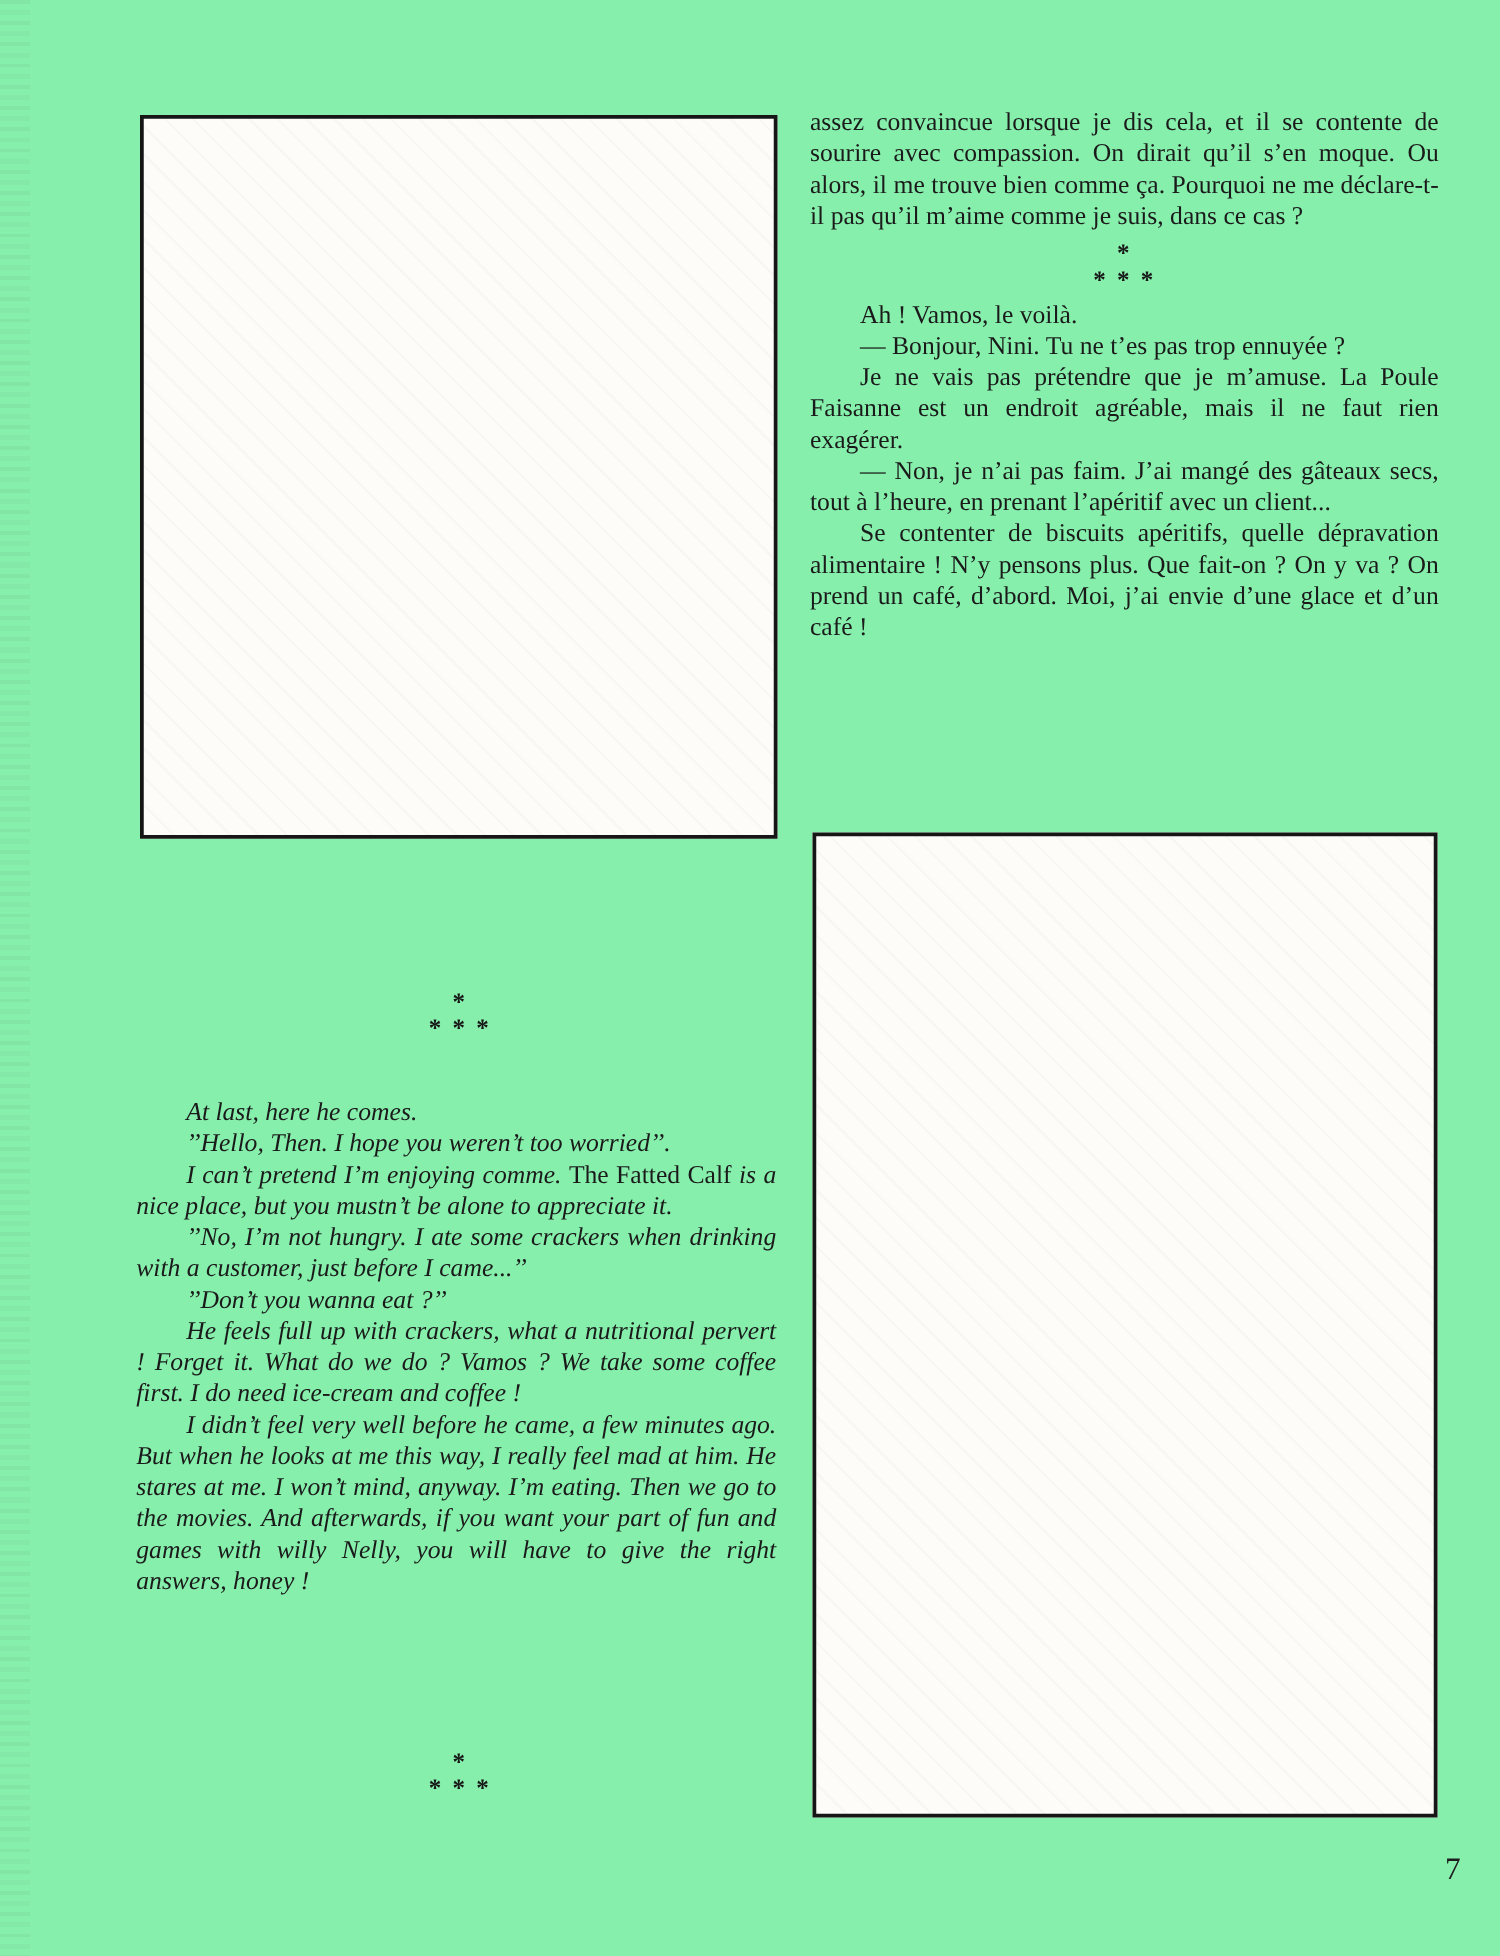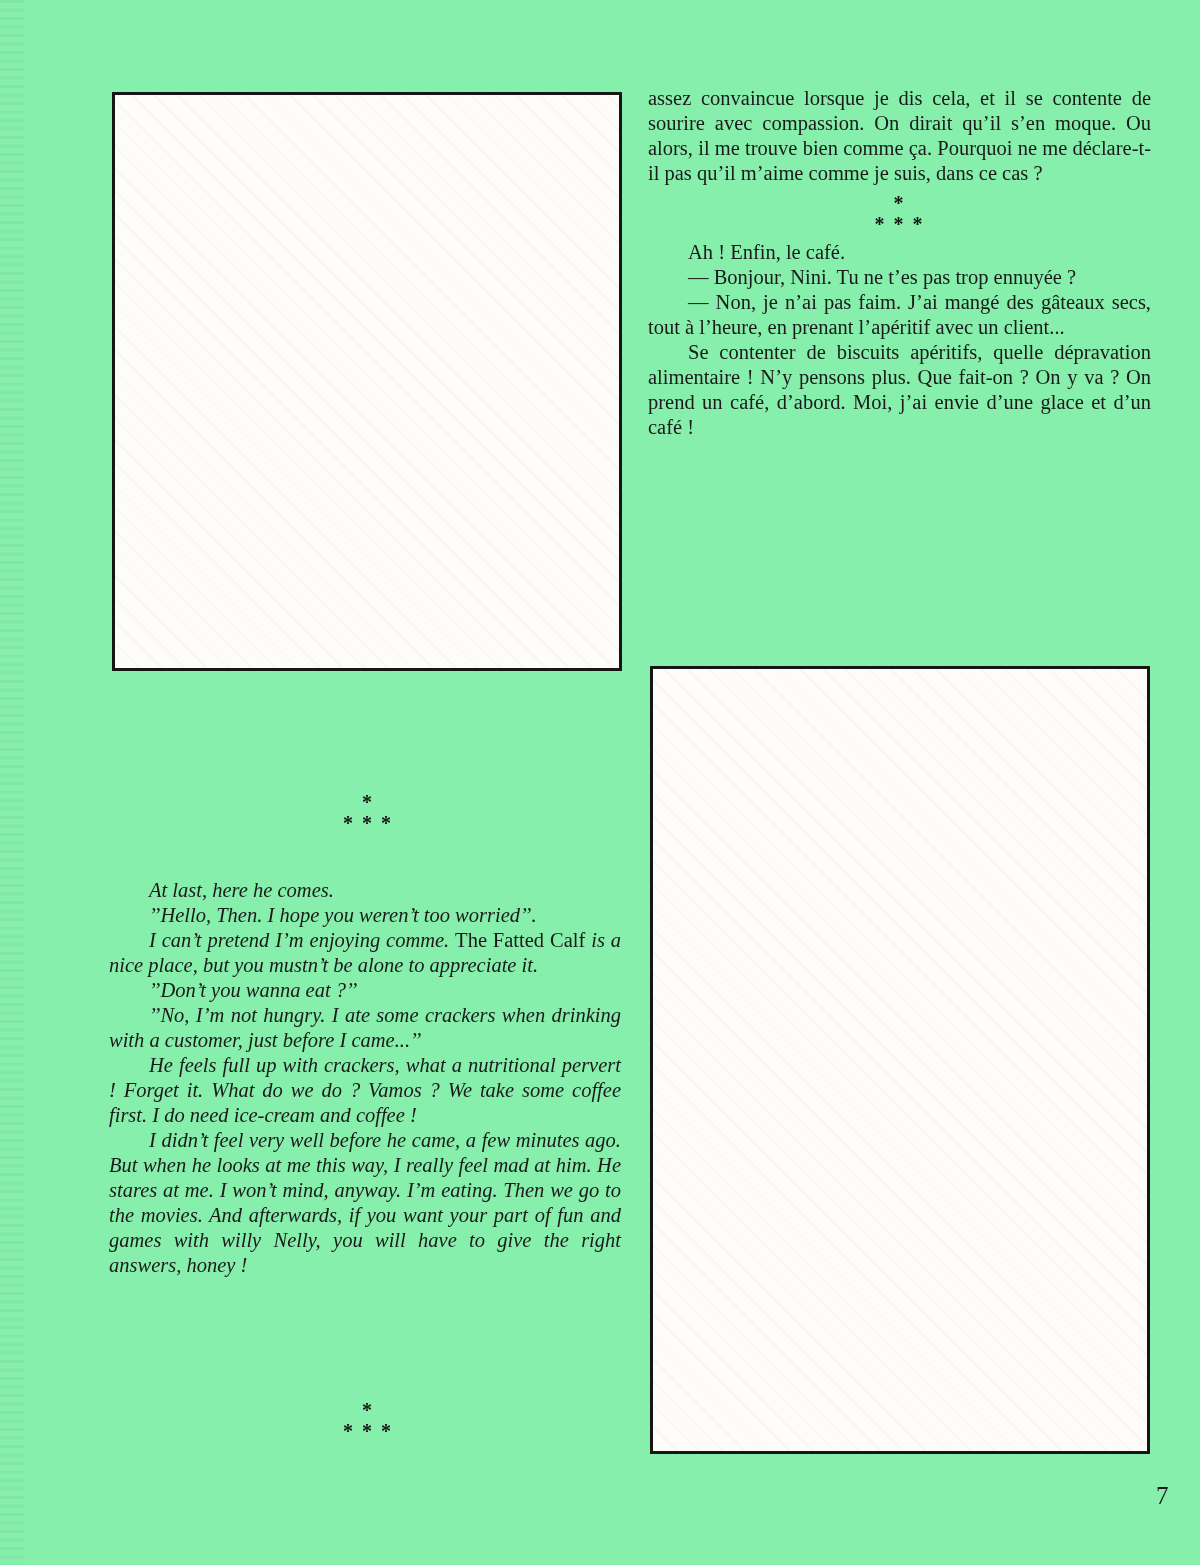--- a/index.html
+++ b/index.html
@@ -86,37 +86,38 @@
   <div class="panel panel-1"></div>
 
   <div class="panel panel-2"></div>
 
   <div class="col fr-col">
     <p class="noindent">assez convaincue lorsque je dis cela, et il se contente de sourire avec compassion. On dirait qu’il s’en moque. Ou alors, il me trouve bien comme ça. Pourquoi ne me déclare-t-il pas qu’il m’aime comme je suis, dans ce cas ?</p>
     <div class="sep sep-inflow">
       <div>*</div>
       <div>* * *</div>
     </div>
-    <p>Ah ! Enfin, le café.</p>
+    <p>Ah ! Vamos, le voilà.</p>
     <p>— Bonjour, Nini. Tu ne t’es pas trop ennuyée ?</p>
+    <p>Je ne vais pas prétendre que je m’amuse. La Poule Faisanne est un endroit agréable, mais il ne faut rien exagérer.</p>
     <p>— Non, je n’ai pas faim. J’ai mangé des gâteaux secs, tout à l’heure, en prenant l’apéritif avec un client...</p>
     <p>Se contenter de biscuits apéritifs, quelle dépravation alimentaire ! N’y pensons plus. Que fait-on ? On y va ? On prend un café, d’abord. Moi, j’ai envie d’une glace et d’un café !</p>
   </div>
 
   <div class="sep sep-abs sep-left-top">
     <div>*</div>
     <div>* * *</div>
   </div>
 
   <div class="col en-col">
     <p>At last, here he comes.</p>
     <p>’’Hello, Then. I hope you weren’t too worried’’.</p>
     <p><span>I can’t pretend I’m enjoying comme. </span><span class="roman">The Fatted Calf</span><span> is a nice place, but you mustn’t be alone to appreciate it.</span></p>
+    <p>’’No, I’m not hungry. I ate some crackers when drinking with a customer, just before I came...’’</p>
     <p>’’Don’t you wanna eat ?’’</p>
-    <p>’’No, I’m not hungry. I ate some crackers when drinking with a customer, just before I came...’’</p>
     <p>He feels full up with crackers, what a nutritional pervert ! Forget it. What do we do ? Vamos ? We take some coffee first. I do need ice-cream and coffee !</p>
     <p>I didn’t feel very well before he came, a few minutes ago. But when he looks at me this way, I really feel mad at him. He stares at me. I won’t mind, anyway. I’m eating. Then we go to the movies. And afterwards, if you want your part of fun and games with willy Nelly, you will have to give the right answers, honey !</p>
   </div>
 
   <div class="sep sep-abs sep-left-bottom">
     <div>*</div>
     <div>* * *</div>
   </div>
 
   <div class="page-number">7</div>

